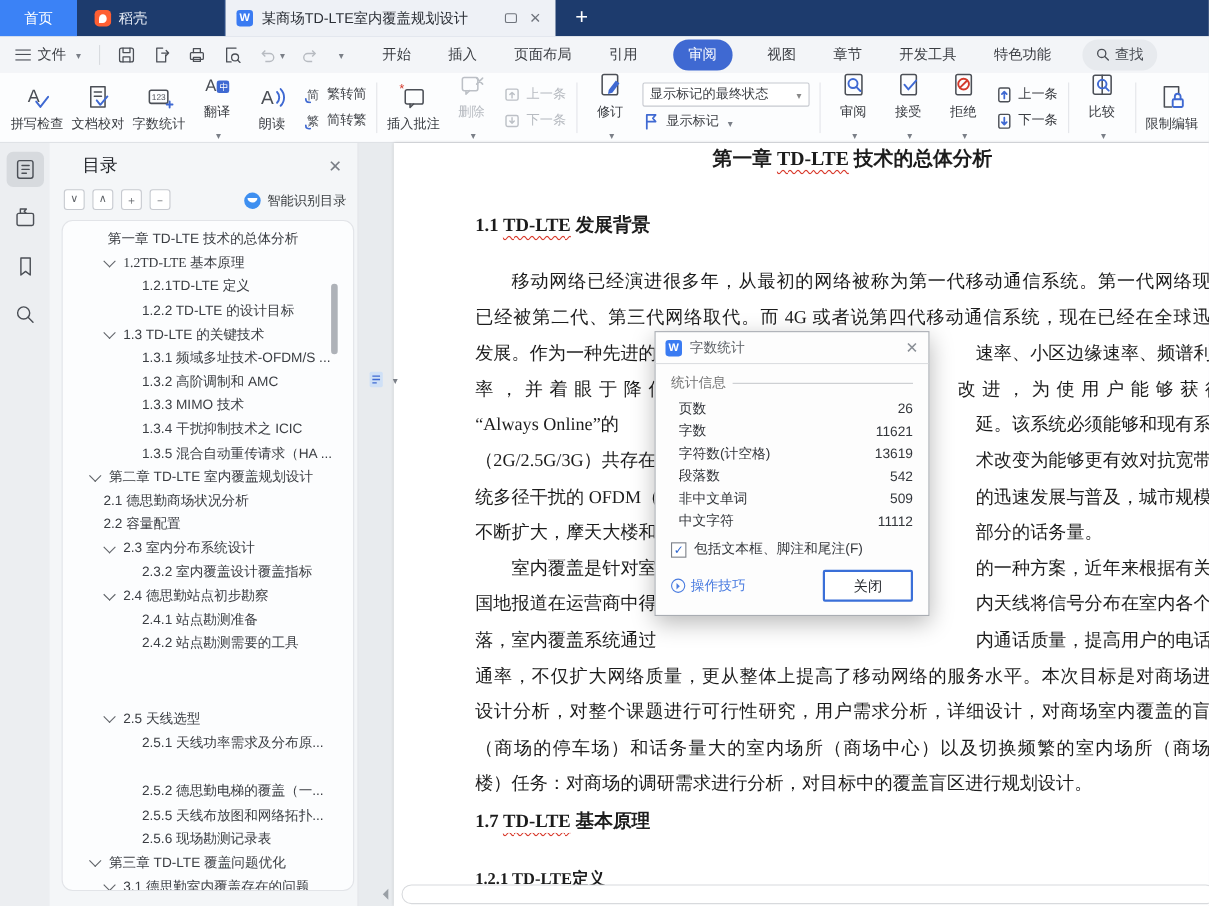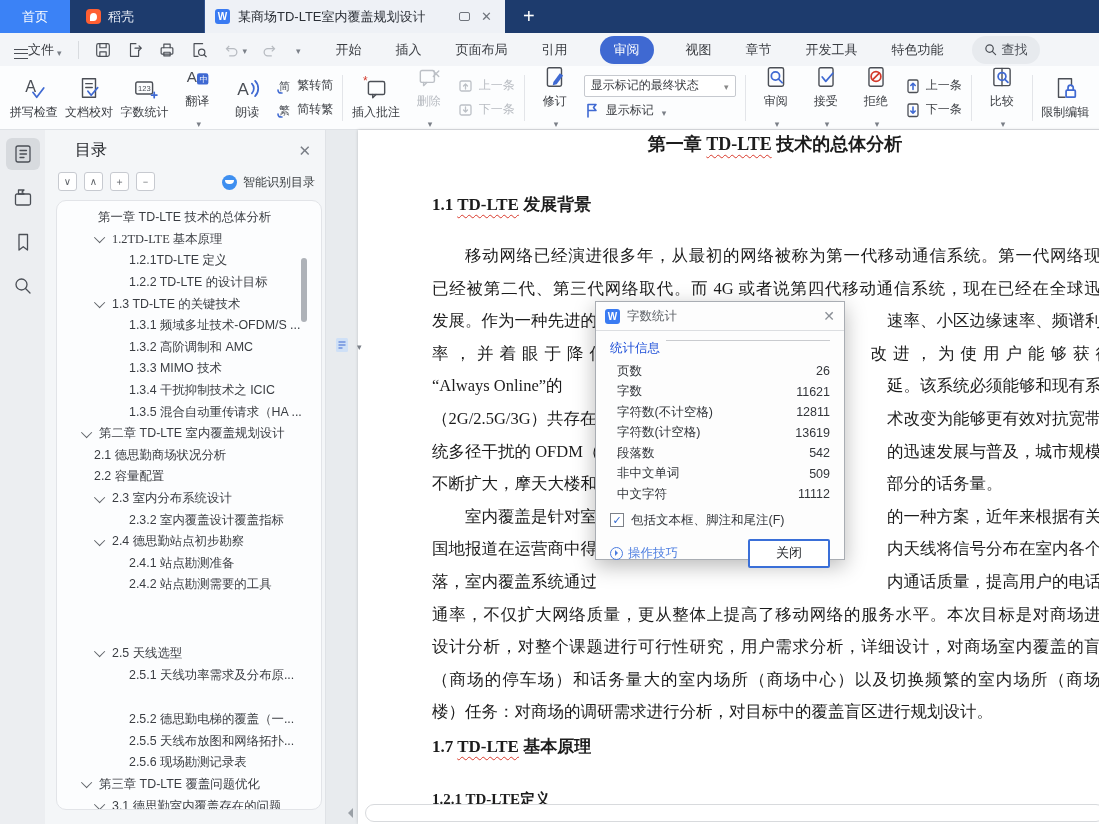--- a/index.html
+++ b/index.html
@@ -23,21 +23,21 @@
   .flame::after{content:"";position:absolute;left:4px;top:4px;width:7px;height:8px;border-radius:50% 50% 50% 0;background:#fff}
   .tab-doc{background:#eef1f6;color:#2b2f36;width:300px;gap:8px;padding:0 10px}
   .wicon{width:15px;height:15px;border-radius:3px;background:#3a7bf2;color:#fff;font-size:10px;font-weight:bold;display:grid;place-items:center;flex:none}
   .tab-title{flex:1;overflow:hidden;white-space:nowrap;text-overflow:ellipsis}
   .tabx{color:#6f747c;font-size:13px;padding:0 3px}
   .tprev{width:11px;height:9px;border:1.2px solid #6f747c;border-radius:2px}
   .newtab{color:#fff;font-size:20px;display:flex;align-items:center;padding:0 18px}
 
   
   .menubar{position:absolute;top:33px;left:0;right:0;height:33px;background:#f3f5f8;display:flex;align-items:center;font-size:13px;color:#3a3d42}
-  .filebtn{display:flex;align-items:flex-end;padding:0 8px 0 14px}
+  .filebtn{display:flex;align-items:center;gap:6px;padding:0 8px 0 14px}
   .ham{width:14px;height:10px;border-top:1.5px solid #4b4f56;border-bottom:1.5px solid #4b4f56;position:relative}
   .ham::after{content:"";position:absolute;left:0;top:3.2px;width:14px;border-top:1.5px solid #4b4f56}
   .car{margin-left:3px}
   .car::after{content:"▾";font-size:9px;color:#7a7f87}
   .vdiv{width:1px;height:18px;background:#d8dbdf;margin:0 8px}
   .qicon{padding:0 7px;display:flex;align-items:center}
   .mtabs{display:flex;align-items:center;margin-left:26px;gap:30px}
   .mtab{padding:4px 2px}
   .mtab-pill{background:#3f69d2;color:#fff;border-radius:14px;padding:5px 14px}
   .findpill{margin-left:26px;background:#e7eaee;border-radius:14px;padding:5px 12px;display:flex;align-items:center;gap:5px;color:#4a4e55}
@@ -89,21 +89,21 @@
   .line.spread{letter-spacing:6px}
   .pagetool{position:absolute;left:6px;top:206px;display:flex;align-items:center;gap:3px}
   .hscroll{position:absolute;left:38px;right:-6px;bottom:2px;height:18px;background:#fff;border:1px solid #d8dadd;border-radius:9px}
   .harrow{position:absolute;left:16px;bottom:6px;width:0;height:0;border:5px solid transparent;border-right-color:#9aa0a6}
 
   
   .dlg{position:absolute;left:595px;top:301px;width:250px;height:259px;background:#fdfdfd;border:1px solid #a9adb3;box-shadow:0 6px 20px rgba(0,0,0,.28);font-size:12.5px}
   .dlg-hd{height:29px;display:flex;align-items:center;gap:7px;padding:0 9px;border-bottom:1px solid #dcdee1;color:#5f6368}
   .dlg-hd .x{margin-left:auto;color:#8a8f96;font-size:14px}
   .dlg-bd{padding:6px 14px 0}
-  .sect{display:flex;gap:6px;color:#1d4ed8;margin:3px 0 4px}
+  .sect{display:flex;align-items:center;gap:6px;color:#737373;margin:3px 0 4px}
   .sect::after{content:"";flex:1;border-top:1px solid #c9cbcf}
   .stat{display:flex;justify-content:space-between;height:20.5px;align-items:center;padding-left:7px;color:#33363b}
   .cbrow{display:flex;align-items:center;gap:7px;margin-top:7px;color:#33363b}
   .cbox{width:14px;height:14px;border:1px solid #7c8088;background:#fff;display:grid;place-items:center;color:#2f66cf;font-size:11px;font-weight:bold}
   .dlg-ft{display:flex;align-items:center;margin-top:10px;padding:0 14px}
   .tips{display:flex;align-items:center;gap:5px;color:#4a7ce0}
   .tipsic{width:13px;height:13px;border:1.3px solid #4a7ce0;border-radius:50%;display:grid;place-items:center}
   .tipsic::after{content:"";margin-left:2px;border:3.5px solid transparent;border-left-color:#4a7ce0}
   .closebtn{margin-left:auto;width:82px;height:29px;background:#fff;border:2px solid #3a6fd8;border-radius:2px;font-size:13px;color:#23262b;display:grid;place-items:center}
 </style>
@@ -559,24 +559,20 @@
     <div id="stats">
         <div class="stat">
           <span>页数</span>
           <span>26</span>
         </div>
         <div class="stat">
           <span>字数</span>
           <span>11621</span>
         </div>
         <div class="stat">
-          <span>字符数(不计空格)</span>
-          <span>12811</span>
-        </div>
-        <div class="stat">
           <span>字符数(计空格)</span>
           <span>13619</span>
         </div>
         <div class="stat">
           <span>段落数</span>
           <span>542</span>
         </div>
         <div class="stat">
           <span>非中文单词</span>
           <span>509</span>

